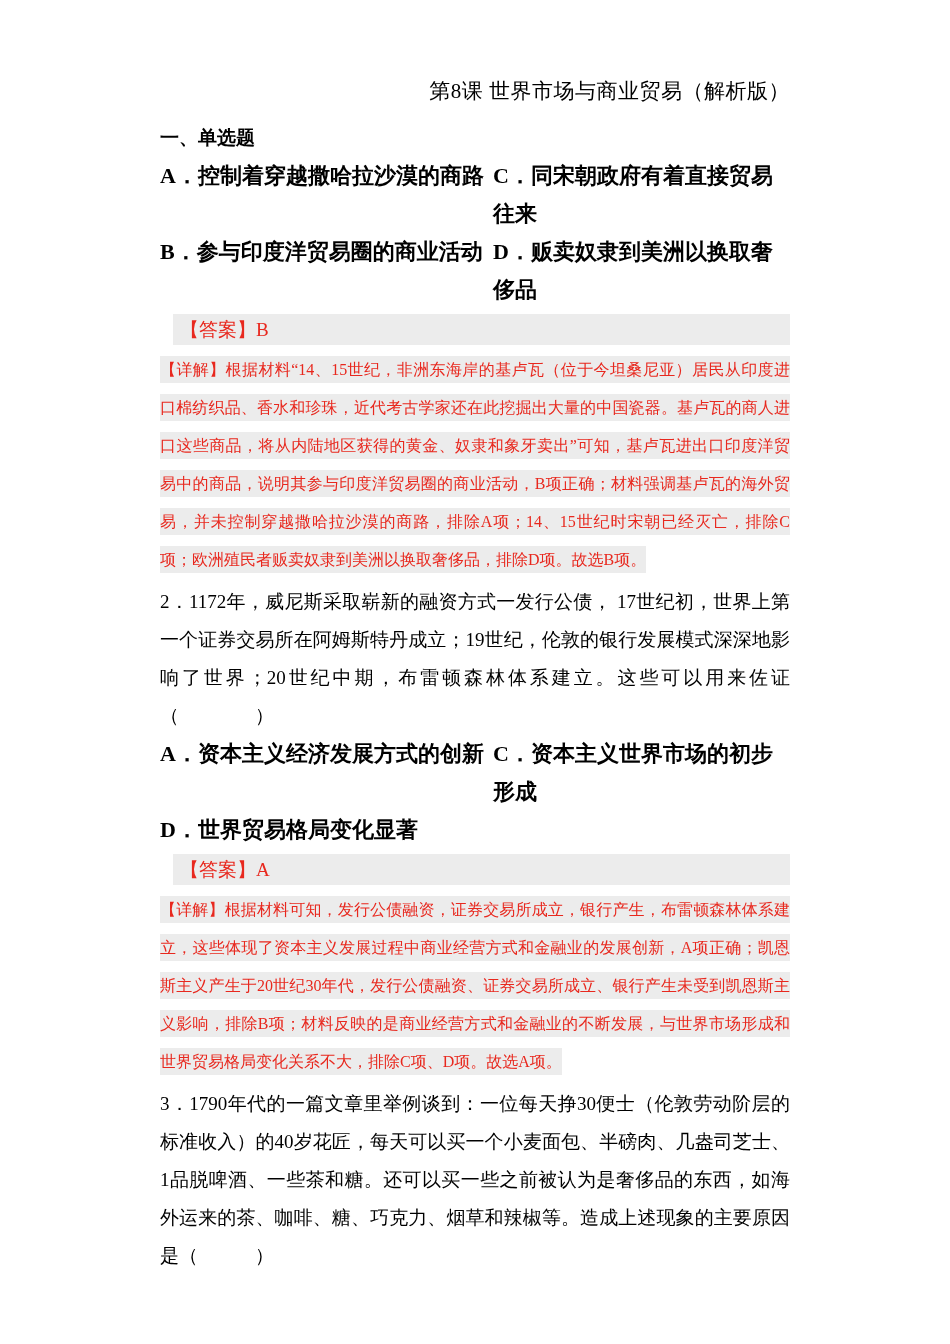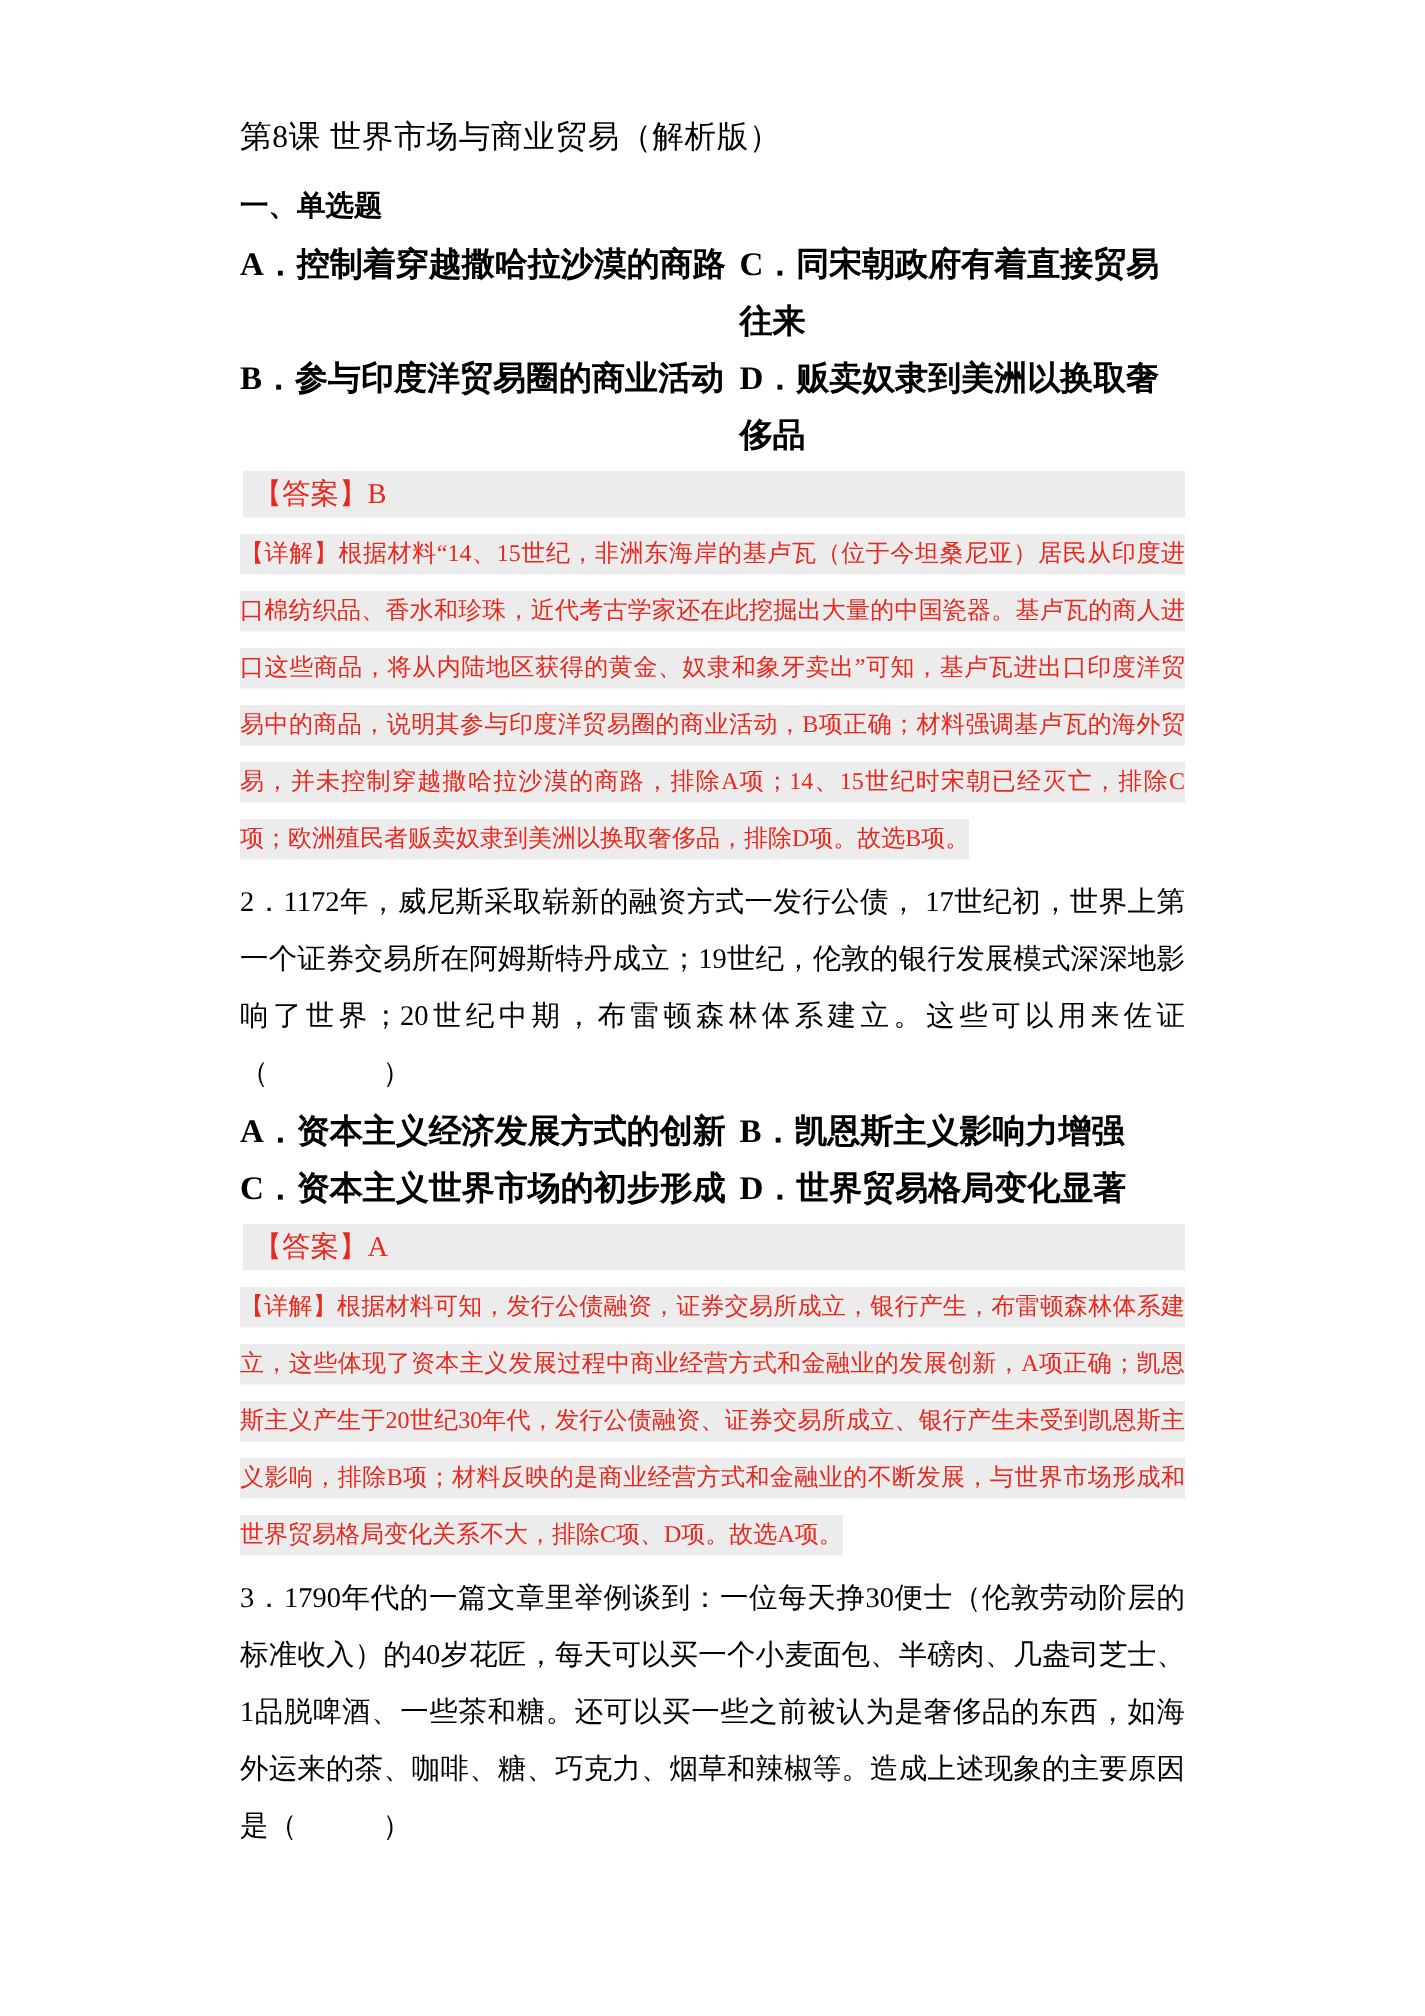--- a/index.html
+++ b/index.html
@@ -12,21 +12,21 @@
 
   .page {
     width: 950px;
     min-height: 1344px;
     margin: 0 auto;
     background: #ffffff;
     padding: 76px 160px 28px 160px;
   }
 
   .doc-title {
-    text-align: left;
+    text-align: right;
     font-size: 21px;
     font-weight: 400;
     line-height: 30px;
     margin-bottom: 13px;
     letter-spacing: 0.5px;
   }
 
   .banner {
     display: flex;
     align-items: center;
@@ -81,21 +81,21 @@
 
   .options {
     display: grid;
     grid-template-columns: 333px 1fr;
     font-size: 22px;
     line-height: 38px;
     font-weight: bold;
   }
 
   .answer-row {
-    margin: 5px 0 6px 2px;
+    margin: 5px 0 6px 13px;
   }
 
   .answer-block {
     display: block;
     width: 100%;
     background: var(--shade-gray, #ececec);
     color: var(--answer-red, #e8281e);
     font-size: 19px;
     line-height: 29px;
     padding: 1px 7px;
@@ -136,21 +136,20 @@
     <div class="answer-row">
       <span class="answer-block">【答案】B</span>
     </div>
     <p class="explain"><span class="hl">【详解】根据材料“14、15世纪，非洲东海岸的基卢瓦（位于今坦桑尼亚）居民从印度进口棉纺织品、香水和珍珠，近代考古学家还在此挖掘出大量的中国瓷器。基卢瓦的商人进口这些商品，将从内陆地区获得的黄金、奴隶和象牙卖出”可知，基卢瓦进出口印度洋贸易中的商品，说明其参与印度洋贸易圈的商业活动，B项正确；材料强调基卢瓦的海外贸易，并未控制穿越撒哈拉沙漠的商路，排除A项；14、15世纪时宋朝已经灭亡，排除C项；欧洲殖民者贩卖奴隶到美洲以换取奢侈品，排除D项。故选B项。</span></p>
   </section>
 
   <section class="question">
     <p class="stem">2．1172年，威尼斯采取崭新的融资方式一发行公债， 17世纪初，世界上第一个证券交易所在阿姆斯特丹成立；19世纪，伦敦的银行发展模式深深地影响了世界；20世纪中期，布雷顿森林体系建立。这些可以用来佐证（　　　　）</p>
     <div class="options">
       <div class="option">A．资本主义经济发展方式的创新</div>
-      <div class="option">B．凯恩斯主义影响力增强</div>
       <div class="option">C．资本主义世界市场的初步形成</div>
       <div class="option">D．世界贸易格局变化显著</div>
     </div>
     <div class="answer-row">
       <span class="answer-block">【答案】A</span>
     </div>
     <p class="explain"><span class="hl">【详解】根据材料可知，发行公债融资，证券交易所成立，银行产生，布雷顿森林体系建立，这些体现了资本主义发展过程中商业经营方式和金融业的发展创新，A项正确；凯恩斯主义产生于20世纪30年代，发行公债融资、证券交易所成立、银行产生未受到凯恩斯主义影响，排除B项；材料反映的是商业经营方式和金融业的不断发展，与世界市场形成和世界贸易格局变化关系不大，排除C项、D项。故选A项。</span></p>
   </section>
 
   <section class="question">

